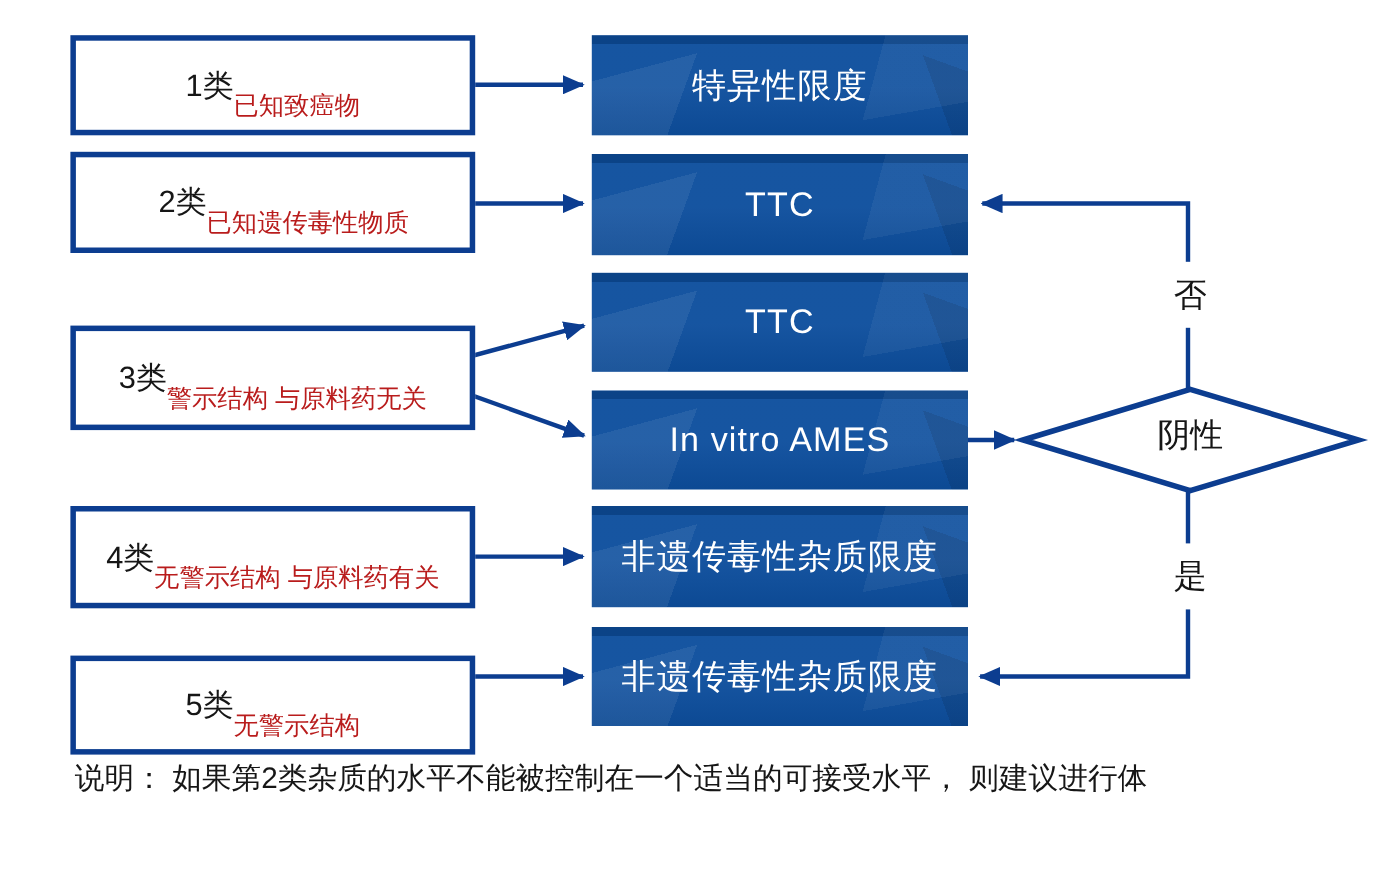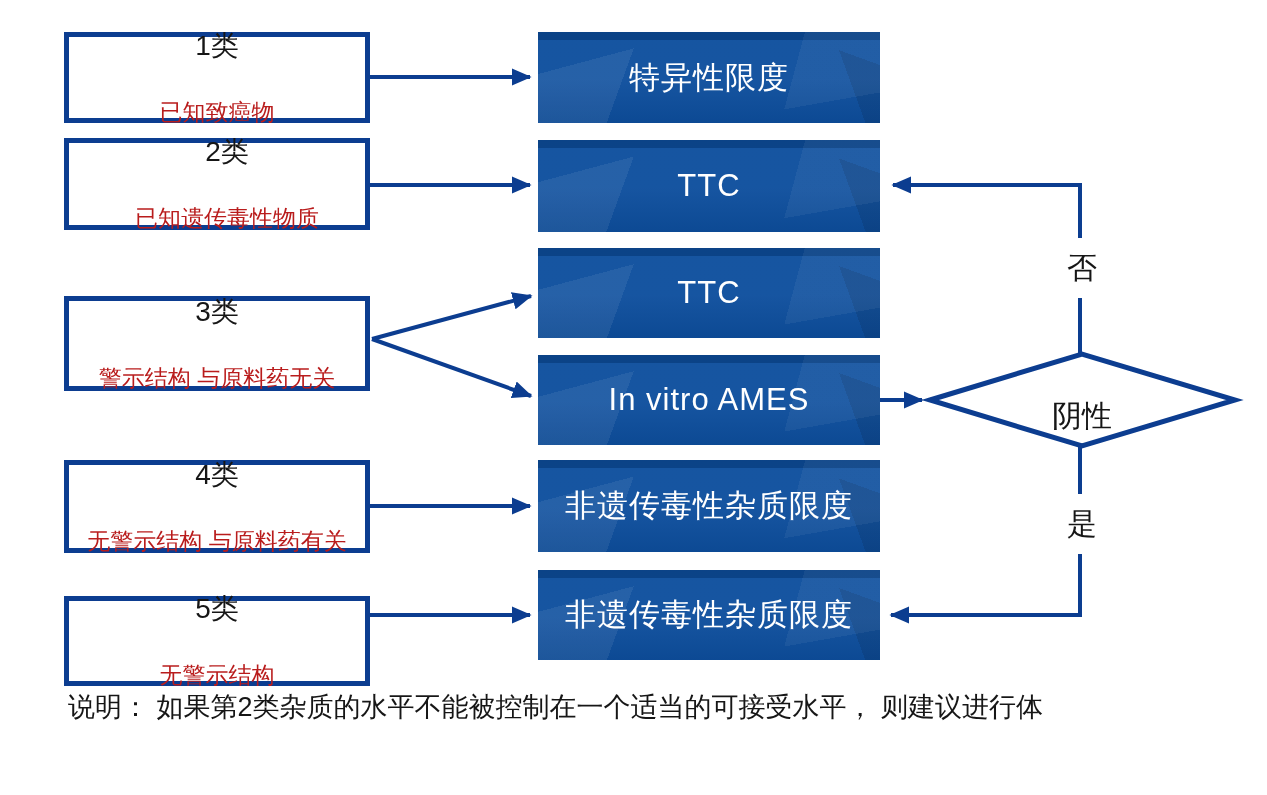--- a/index.html
+++ b/index.html
@@ -4,23 +4,23 @@
 <style>
   html,body{margin:0;padding:0;background:#ffffff;}
   .canvas{
     position:relative;width:1267px;height:795px;background:#ffffff;overflow:hidden;
     font-family:"Liberation Sans","DejaVu Sans",sans-serif;color:#1a1a1a;
   }
   svg.connectors{position:absolute;left:0;top:0;width:1267px;height:795px;}
 
   
   .lbox{
-    position:absolute;left:64px;width:306px;box-sizing:border-box;
+    position:absolute;left:64px;width:368px;box-sizing:border-box;
     background:#ffffff;border:5px solid #0c3d90;
-    display:flex;flex-direction:column;align-items:center;justify-content:center;
+    display:flex;flex-direction:row;align-items:center;justify-content:center;
     text-align:center;
   }
   .b1{top:32px;height:91px;}
   .b2{top:138px;height:92px;padding-left:20px;}
   .b3{top:296px;height:95px;}
   .b4{top:460px;height:93px;}
   .b5{top:596px;height:90px;}
   .lbox-title{font-size:28px;line-height:32px;color:#161616;}
   .lbox-sub{font-size:23px;line-height:28px;color:#b91c1c;white-space:nowrap;margin-top:36px;}
 
@@ -42,21 +42,21 @@
   .mbox span{position:relative;font-size:31px;letter-spacing:1px;}
   .m1{top:32px;height:91px;}
   .m2{top:140px;height:92px;}
   .m3{top:248px;height:90px;}
   .m4{top:355px;height:90px;}
   .m5{top:460px;height:92px;}
   .m6{top:570px;height:90px;}
 
   
   .diamond-label{
-    position:absolute;left:1002px;top:397px;width:160px;height:38px;
+    position:absolute;left:1002px;top:376px;width:160px;height:38px;
     display:flex;align-items:center;justify-content:center;
     font-size:30px;color:#161616;
   }
   .branch-label{
     position:absolute;left:1058px;width:48px;height:60px;
     background:#ffffff;display:flex;align-items:center;justify-content:center;
     font-size:30px;color:#161616;
   }
   .no-label{top:238px;}
   .yes-label{top:494px;}

